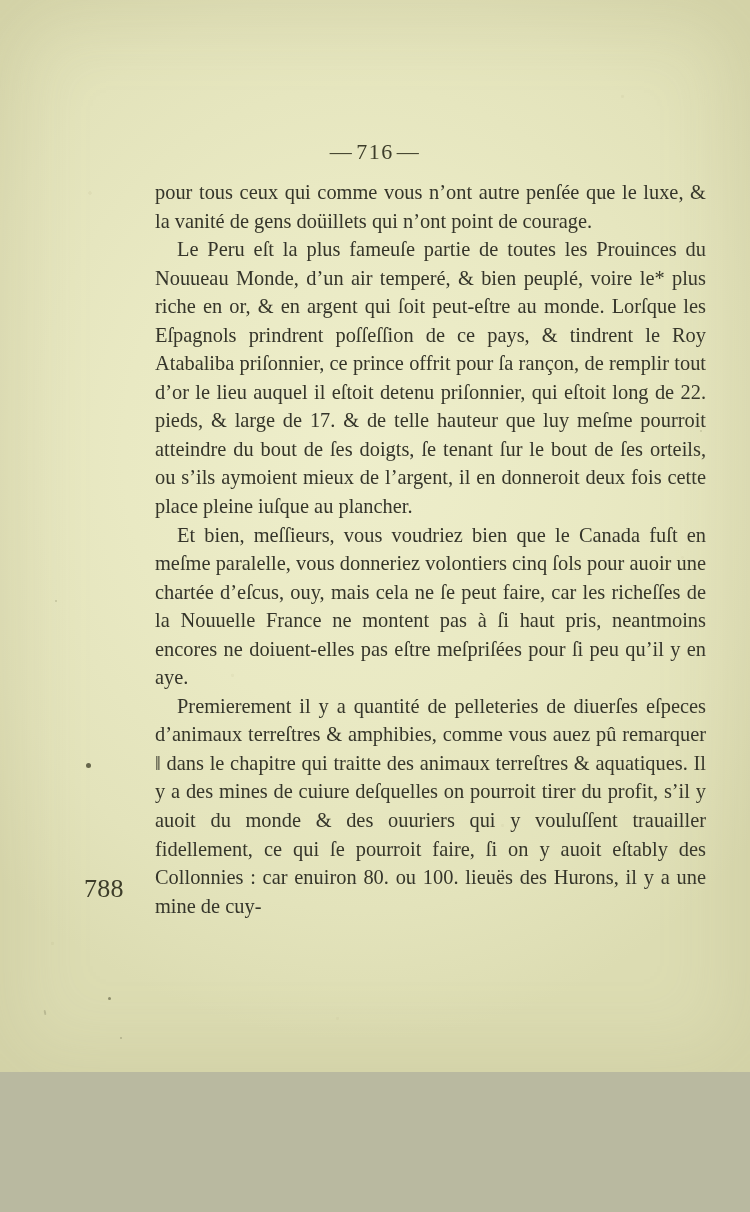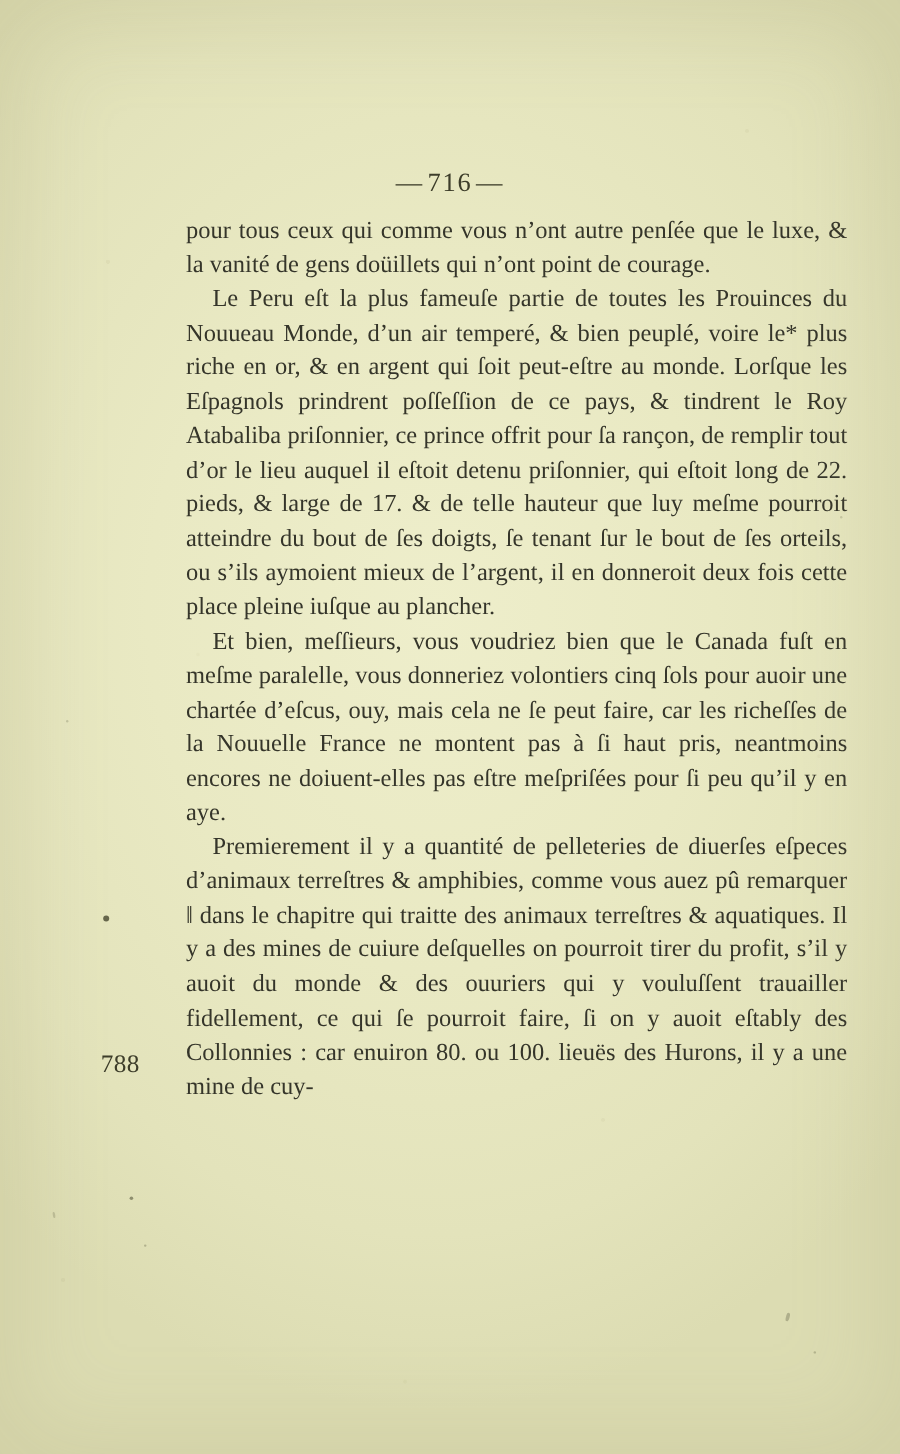--- a/index.html
+++ b/index.html
@@ -3,21 +3,21 @@
 <meta charset="utf-8">
 <style>
   html, body {
     margin: 0;
     padding: 0;
     background: #b9b9a0;
   }
   .page {
     position: relative;
     width: 750px;
-    height: 1212px;
+    height: 1072px;
     margin: 0 auto;
     overflow: hidden;
     background:
       radial-gradient(ellipse 70% 55% at 48% 42%, #eeeecb 0%, #e9e9c3 45%, #e3e3bb 78%, #dcdcb2 100%);
     font-family: "Liberation Serif", "DejaVu Serif", serif;
     color: #3a3a28;
   }
   
   .paper-grain {
     position: absolute;
@@ -75,21 +75,21 @@
     color: #35352a;
     -webkit-font-smoothing: antialiased;
   }
   p.para.indent { text-indent: 22px; }
 
   
   .margin-num {
     position: absolute;
     left: 84px;
     top: 874px;
-    font-size: 21px;
+    font-size: 26px;
     color: #3d3d2a;
     letter-spacing: 0.3px;
   }
 
   
   .speck {
     position: absolute;
     background: #4a4a33;
     border-radius: 50%;
     pointer-events: none;

